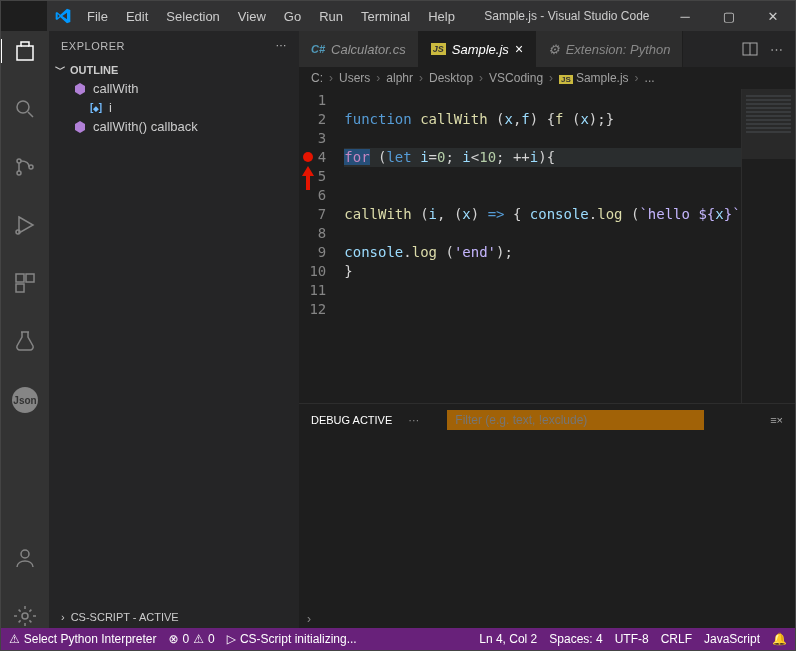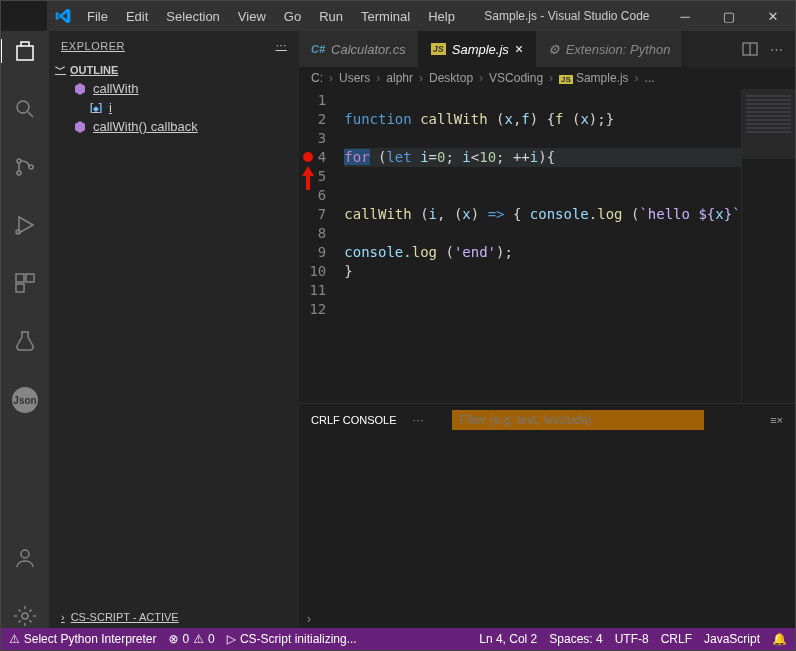--- a/index.html
+++ b/index.html
@@ -9,21 +9,21 @@
 .menu { display: flex; gap: 2px; }
 .menu-item { padding: 4px 8px; color: #ccc; }
 .title-center { flex: 1; text-align: center; color: #ccc; font-size: 12px; }
 .win-controls { display: flex; gap: 16px; }
 .win-btn { width: 28px; text-align: center; color: #ccc; }
 .main { flex: 1; display: flex; min-height: 0; }
 .activity-bar { width: 48px; background: #333; display: flex; flex-direction: column; align-items: center; padding-top: 8px; gap: 34px; }
 .activity-bar .ab-icon { width: 24px; height: 24px; color: #858585; display: flex; align-items: center; justify-content: center; }
 .activity-bar .ab-icon.active { color: #fff; border-left: 2px solid #fff; padding-left: 0; margin-left: -2px; width: 48px; }
 .activity-bar .spacer { flex: 1; }
-.sidebar { width: 250px; background: #252526; display: flex; flex-direction: column; text-decoration: underline; }
+.sidebar { width: 250px; background: #252526; display: flex; flex-direction: column; }
 .sidebar-header { padding: 8px 12px; font-size: 11px; letter-spacing: 0.5px; color: #bbb; display: flex; justify-content: space-between; align-items: center; }
 .outline-header { padding: 2px 12px 2px 6px; font-size: 11px; font-weight: bold; display: flex; align-items: center; gap: 4px; }
 .outline-item { display: flex; align-items: center; gap: 6px; padding: 2px 12px 2px 24px; font-size: 13px; }
 .outline-item .sym { width: 14px; height: 14px; display: inline-flex; align-items: center; justify-content: center; font-size: 10px; }
 .outline-item.indent { padding-left: 40px; }
 .editor-area { flex: 1; display: flex; flex-direction: column; background: #1e1e1e; min-width: 0; }
 .tabs { display: flex; background: #252526; height: 36px; align-items: stretch; }
 .tab { display: flex; align-items: center; gap: 6px; padding: 0 12px; font-size: 13px; background: #2d2d2d; color: #969696; border-right: 1px solid #1e1e1e; font-style: italic; }
 .tab.active { background: #1e1e1e; color: #fff; }
 .tab .close { font-size: 14px; }
@@ -246,21 +246,21 @@
         </div>
       <div class="code" id="code"><div class="line">&nbsp;</div><div class="line"><span class="fn">function</span> <span class="id">callWith</span> <span class="pl">(</span><span class="pr">x</span><span class="pl">,</span><span class="pr">f</span><span class="pl">) {</span><span class="id">f</span> <span class="pl">(</span><span class="pr">x</span><span class="pl">);}</span></div><div class="line">&nbsp;</div><div class="line hl"><span class="sel kw">for</span><span class="pl"> (</span><span class="fn">let</span> <span class="pr">i</span><span class="pl">=</span><span class="num">0</span><span class="pl">; </span><span class="pr">i</span><span class="pl">&lt;</span><span class="num">10</span><span class="pl">; ++</span><span class="pr">i</span><span class="pl">){</span></div><div class="line">&nbsp;</div><div class="line">&nbsp;</div><div class="line"><span class="id">callWith</span> <span class="pl">(</span><span class="pr">i</span><span class="pl">, (</span><span class="pr">x</span><span class="pl">) </span><span class="fn">=&gt;</span><span class="pl"> { </span><span class="pr">console</span><span class="pl">.</span><span class="id">log</span> <span class="pl">(</span><span class="str">`hello ${</span><span class="pr">x</span><span class="str">}`</span></div><div class="line">&nbsp;</div><div class="line"><span class="pr">console</span><span class="pl">.</span><span class="id">log</span> <span class="pl">(</span><span class="str">'end'</span><span class="pl">);</span></div><div class="line"><span class="pl">}</span></div><div class="line">&nbsp;</div><div class="line">&nbsp;</div></div>
       <div class="minimap">
         <div class="minimap-slice"></div>
         <div class="minimap-view"></div>
       </div>
     </div>
 
     <div class="panel">
       <div class="panel-tabs">
-        <span class="pt active">CRLF CONSOLE</span>
+        <span class="pt active">DEBUG ACTIVE</span>
         <span>⋯</span>
         <input class="panel-filter" placeholder="Filter (e.g. text, !exclude)" style="">
         <span style="color:#aaa;">≡×</span>
       </div>
       <div class="panel-body"></div>
       <div style="padding:2px 8px;color:#888;font-size:12px;">›</div>
     </div>
   </div>
 </div>
 

